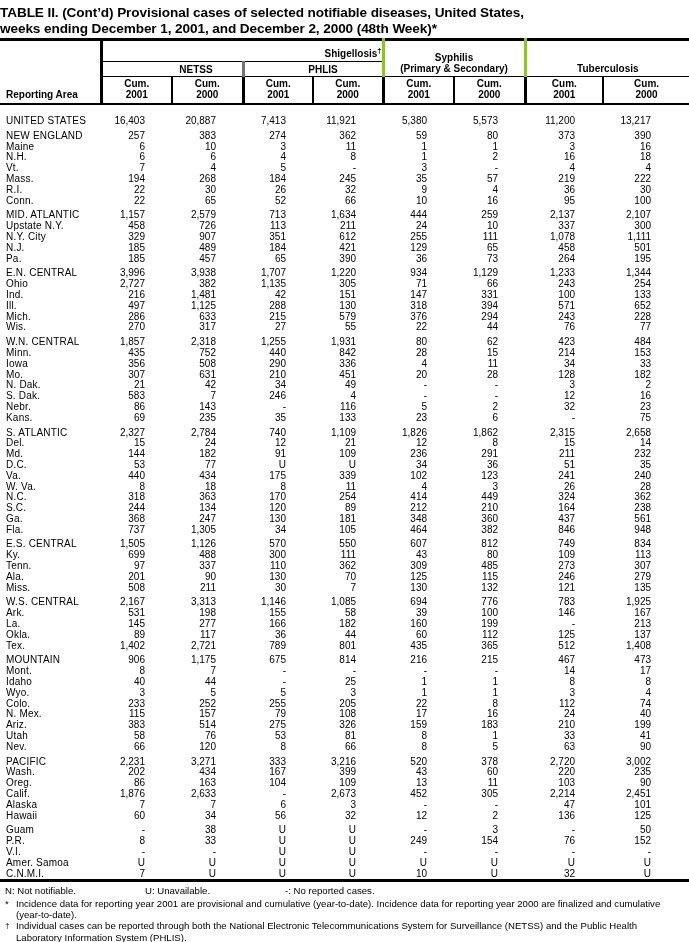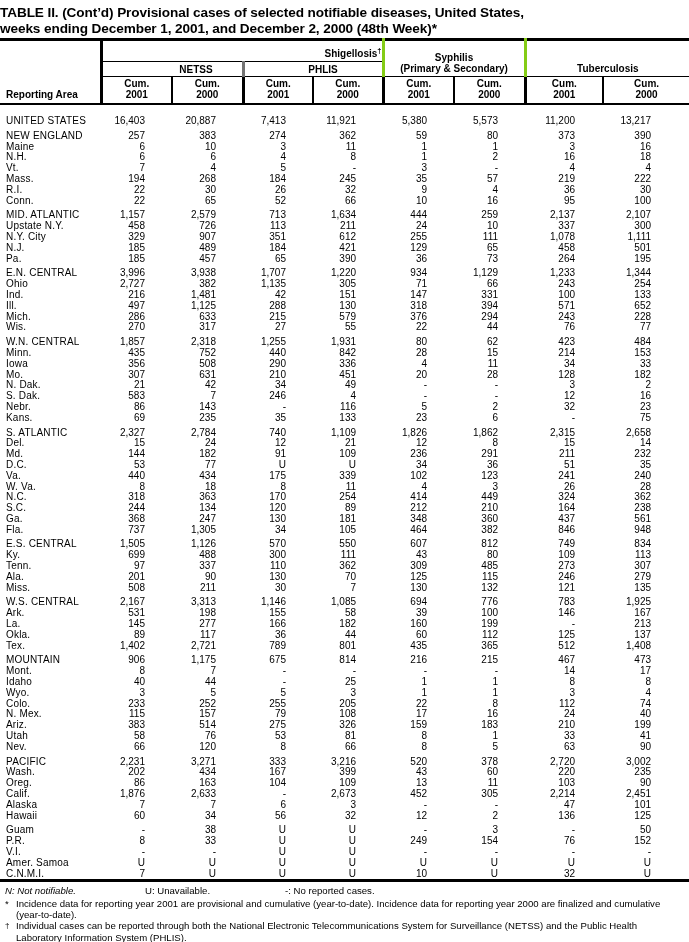--- a/index.html
+++ b/index.html
@@ -54,21 +54,21 @@
     font-size:10px; text-align:right; padding:0 27px 0 0;
     line-height:10.8px; white-space:nowrap;
   }
   tbody td:nth-child(8) { padding-right:28px; }
   tbody td:nth-child(9) { padding-right:38px; }
   tr.spacer td { padding:0; height:4px; line-height:4px; font-size:1px; }
   tbody tr.first-row th, tbody tr.first-row td { padding-top:11px; }
 
   .footnotes { font-size:9.6px; line-height:11.3px; padding:3px 4px 0 5px; }
   .legend { display:flex; margin-bottom:1px; }
-  .legend .leg-0 { width:140px;font-style:italic; }
+  .legend .leg-0 { width:140px; }
   .legend .leg-1 { width:140px; }
   .note { display:flex; }
   .note .sym { flex:0 0 11px; width:11px; }
   .note .sym.dagger { font-size:8px; }
   .note .txt { flex:1; }
 </style>
 </head>
 <body>
 
 <div class="page">

